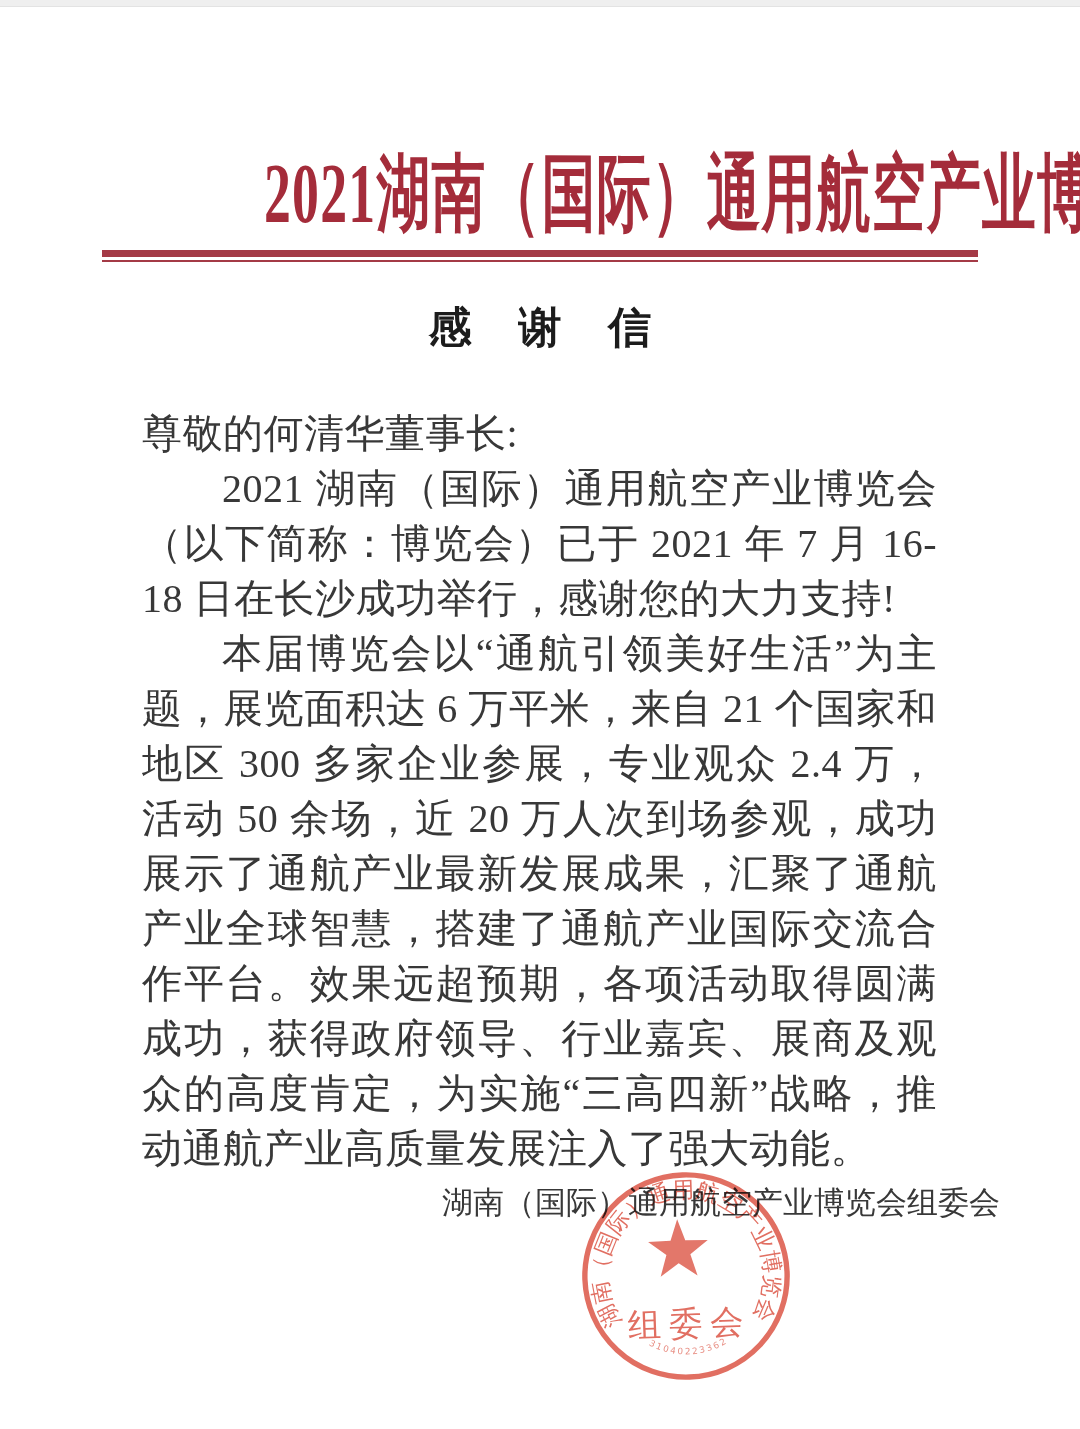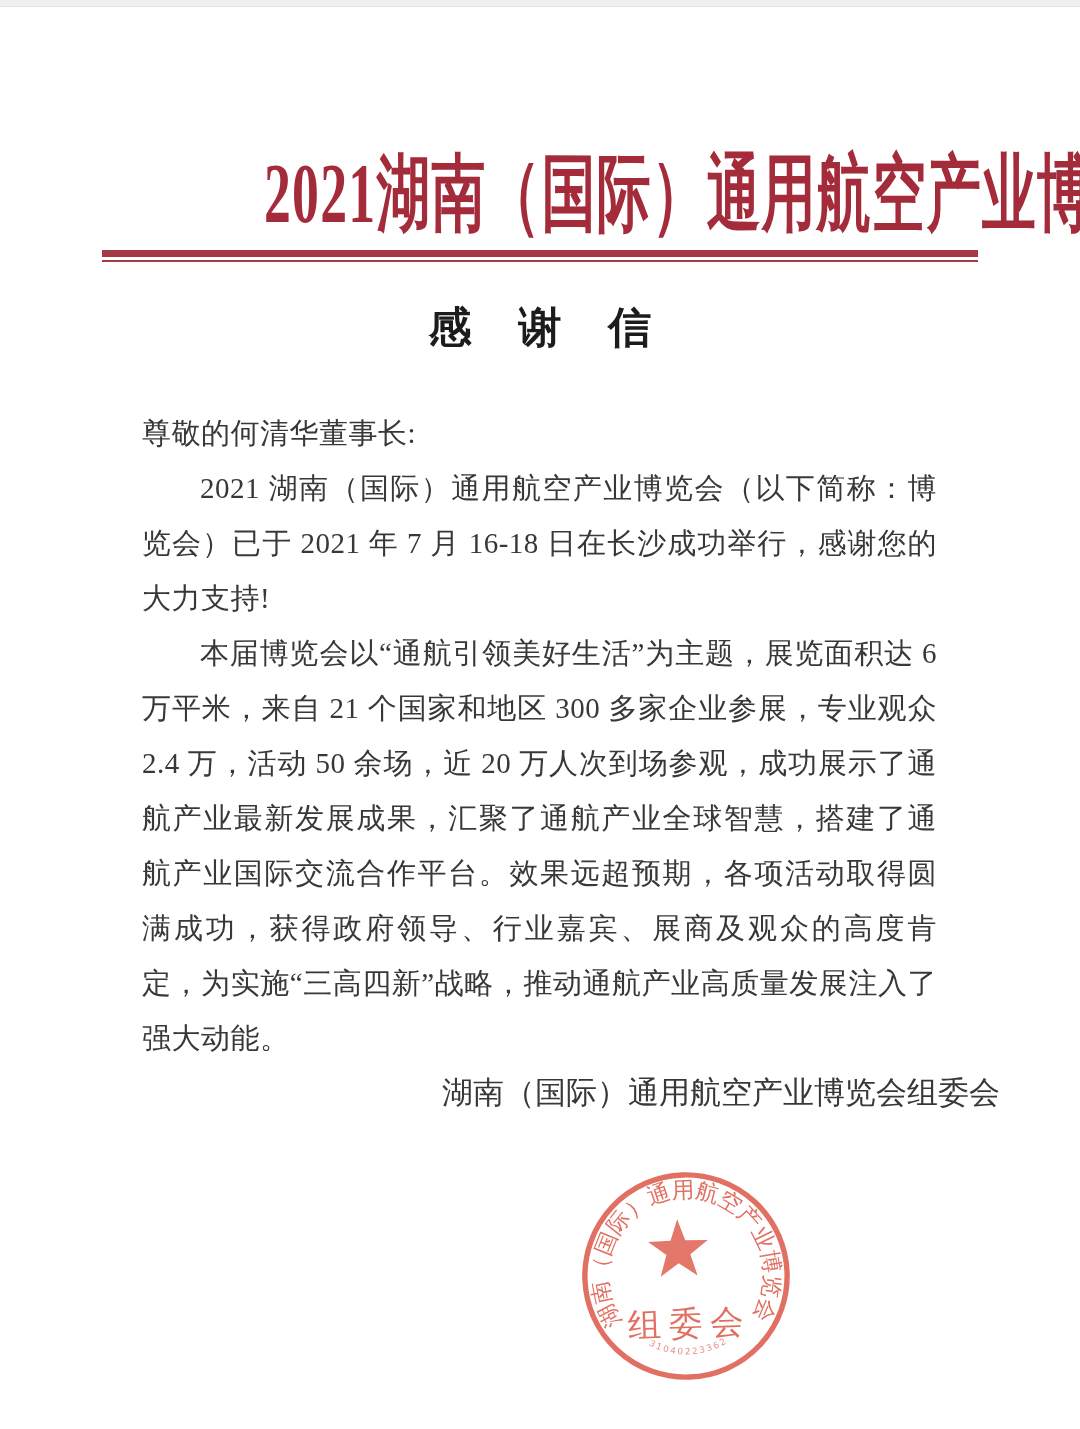--- a/index.html
+++ b/index.html
@@ -46,21 +46,21 @@
     font-size: 43px;
     line-height: 44px;
     font-weight: bold;
     letter-spacing: 0.42em;
     text-indent: 0.42em; 
     color: #1c1c1c;
   }
   .letter-body {
     width: 795px;
     margin: 56px 0 0 142px;
-    font-size: 29px;
+    font-size: 40px;
     line-height: 55px;
     color: #383838;
     text-align: justify;
     letter-spacing: 0.5px;
   }
   .letter-body p { margin: 0; }
   .letter-body p.indent { text-indent: 2em; }
   .closing {
     position: relative;
     text-align: right;

